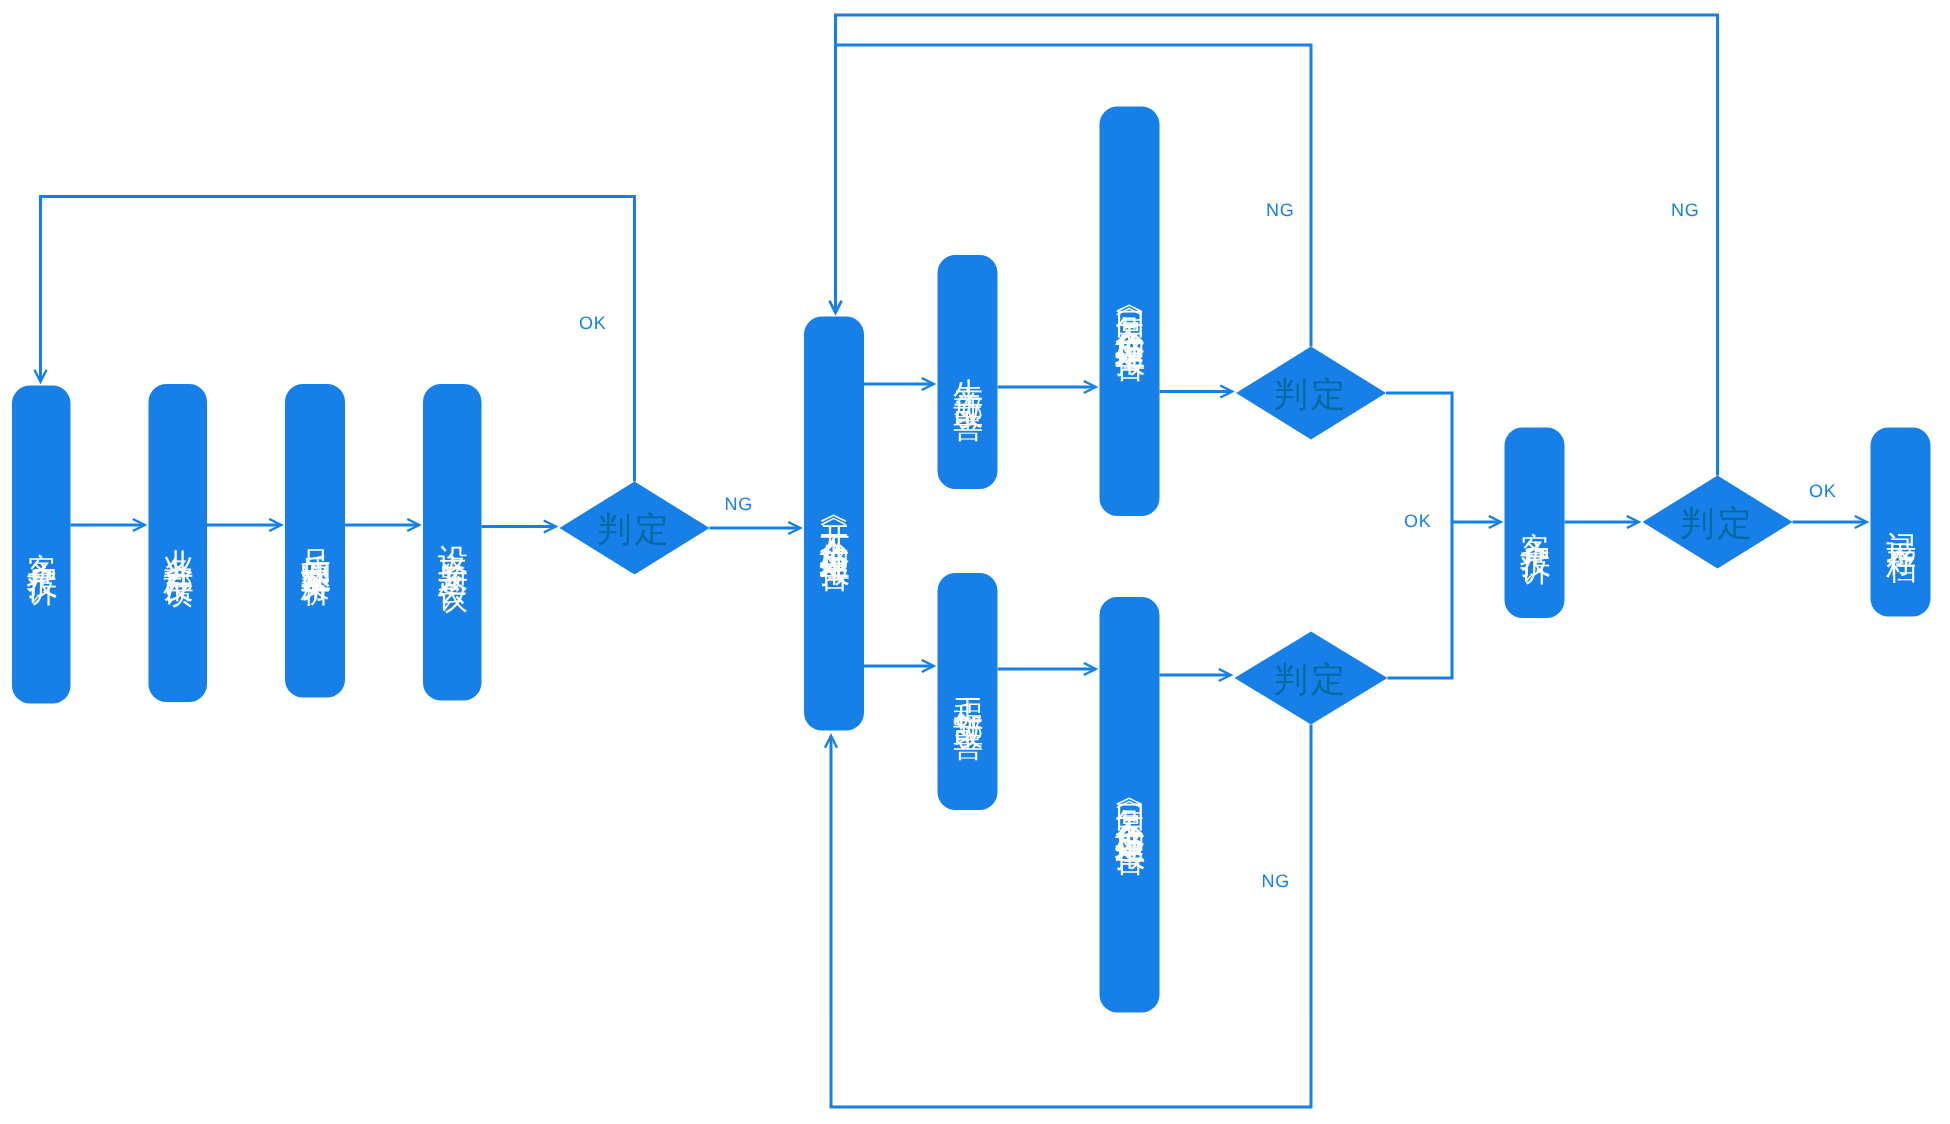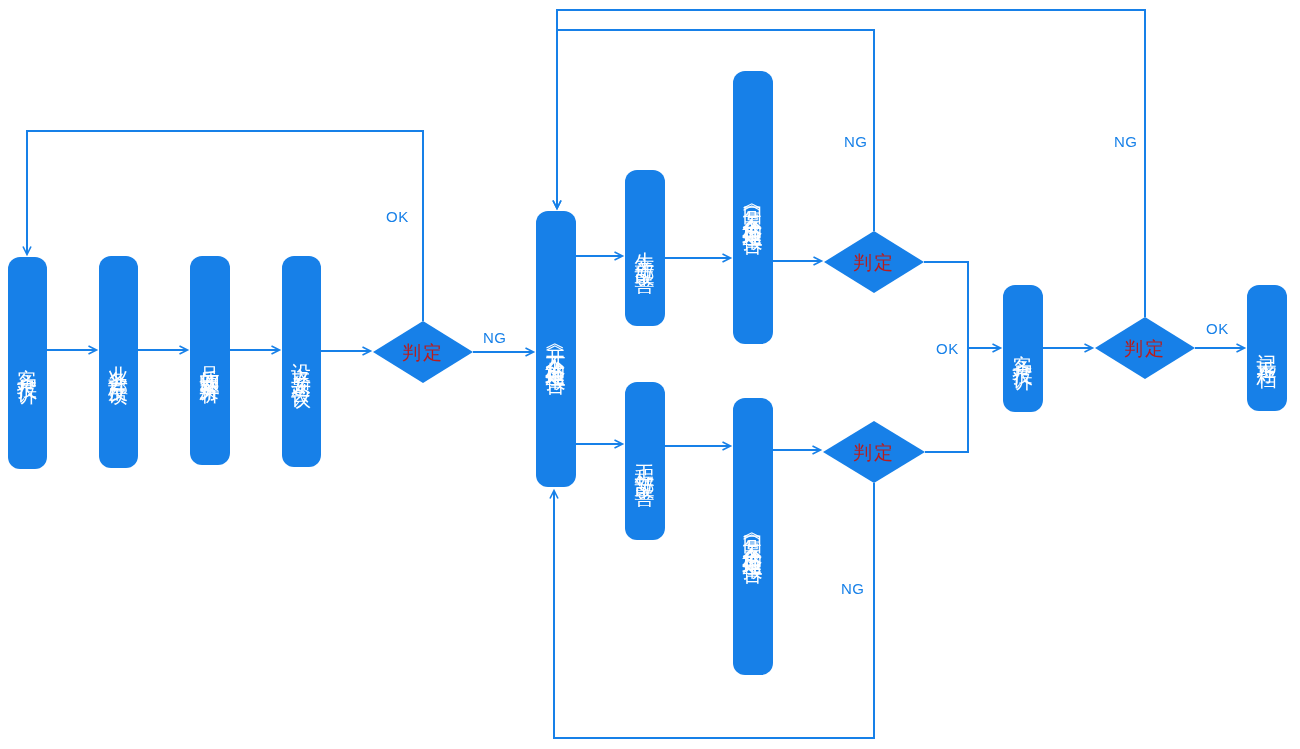--- a/index.html
+++ b/index.html
@@ -33,30 +33,30 @@
     text-orientation: mixed;
     font-size: 20px;
     letter-spacing: 5px;
     line-height: 1;
     text-align: center;
     cursor: default;
   }
   .node.tight { letter-spacing: 3px; }
   .diamond-label {
     position: absolute;
-    color: #b91c1c;
-    font-size: 19px;
+    color: #0369a1;
+    font-size: 23px;
     letter-spacing: 2px;
     transform: translate(-50%, -50%);
     white-space: nowrap;
   }
   .edge-label {
     position: absolute;
     color: var(--accent);
-    font-size: 15px;
+    font-size: 12px;
     letter-spacing: 0.5px;
     white-space: nowrap;
   }
 </style>
 </head>
 <body>
 
 <div class="canvas">
 
   <svg class="wires" width="1300" height="749" viewBox="0 0 1300 749">

